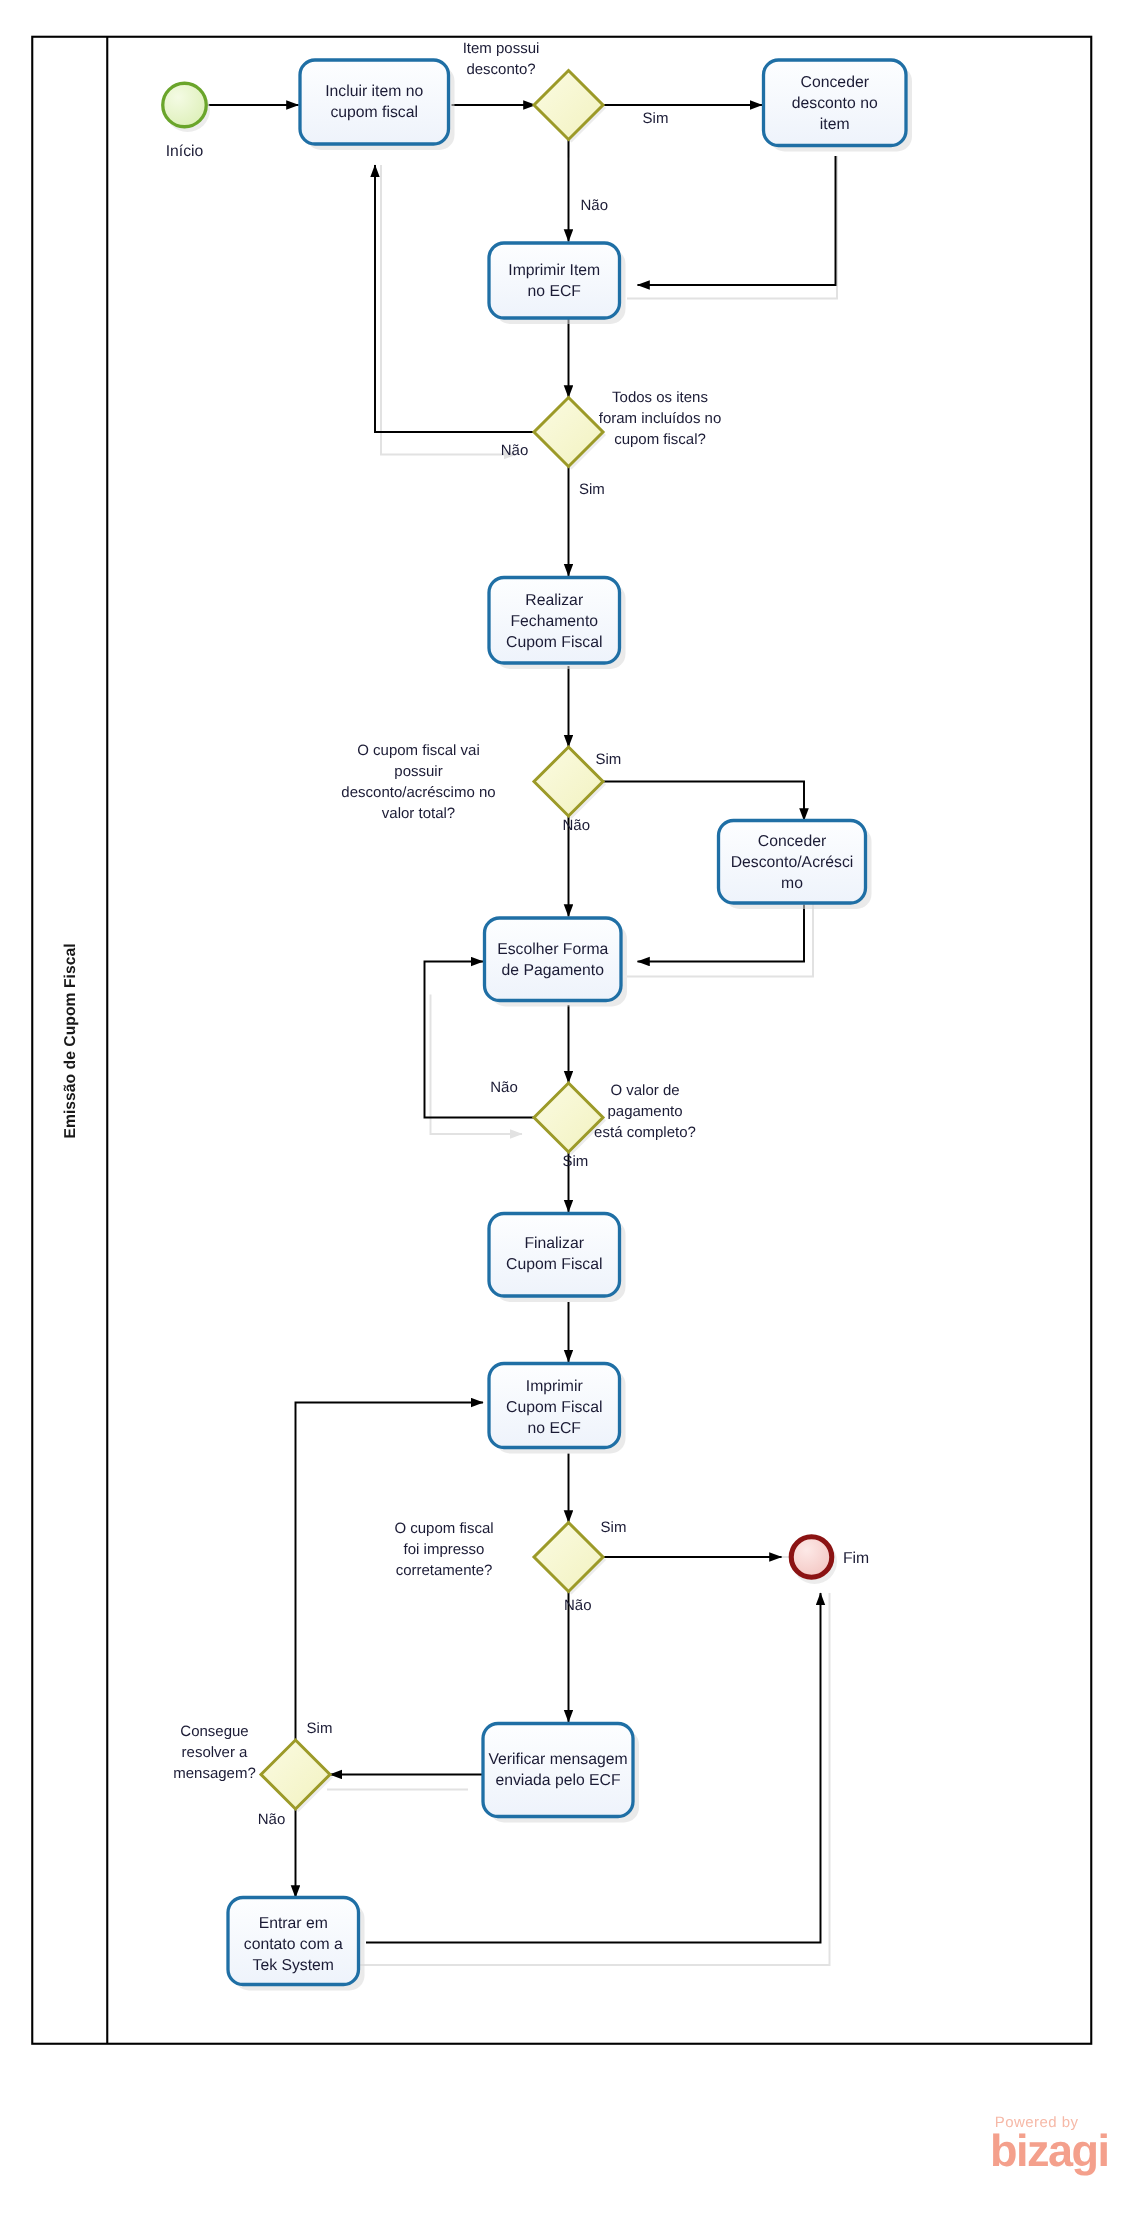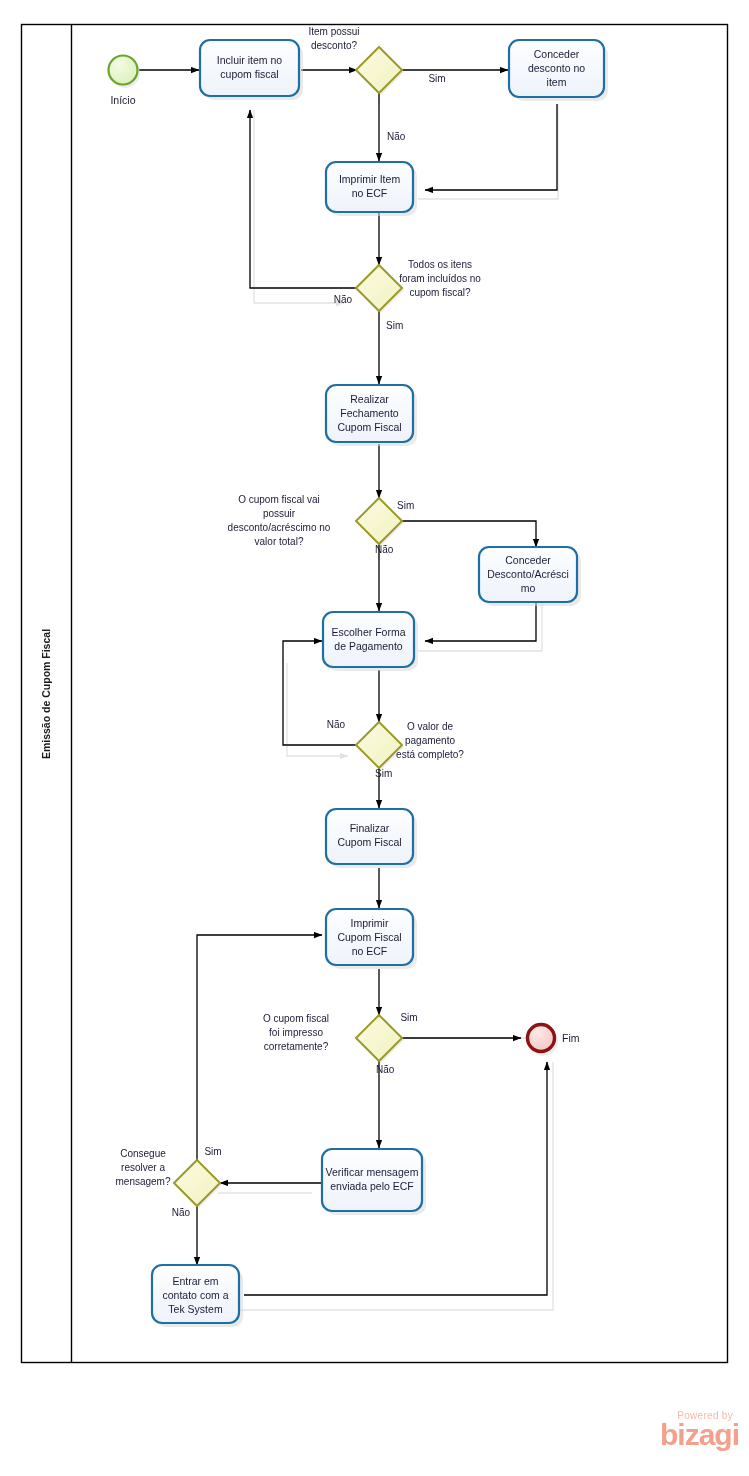--- a/index.html
+++ b/index.html
@@ -108,21 +108,21 @@
     height: 58px;
     text-align: right;
     user-select: none;
   }
   .logo-powered {
     font-family: "Liberation Sans", sans-serif;
     font-size: 10px;
     color: #f6b9a8;
     letter-spacing: .3px;
     line-height: 11px;
-    margin-right: 6px;
+    margin-right: 20px;
   }
   .logo-word {
     font-family: "Liberation Sans", sans-serif;
     font-size: 30px;
     font-weight: bold;
     color: #f4a08c;
     line-height: 28px;
     letter-spacing: -1px;
   }
   .logo-sub {

